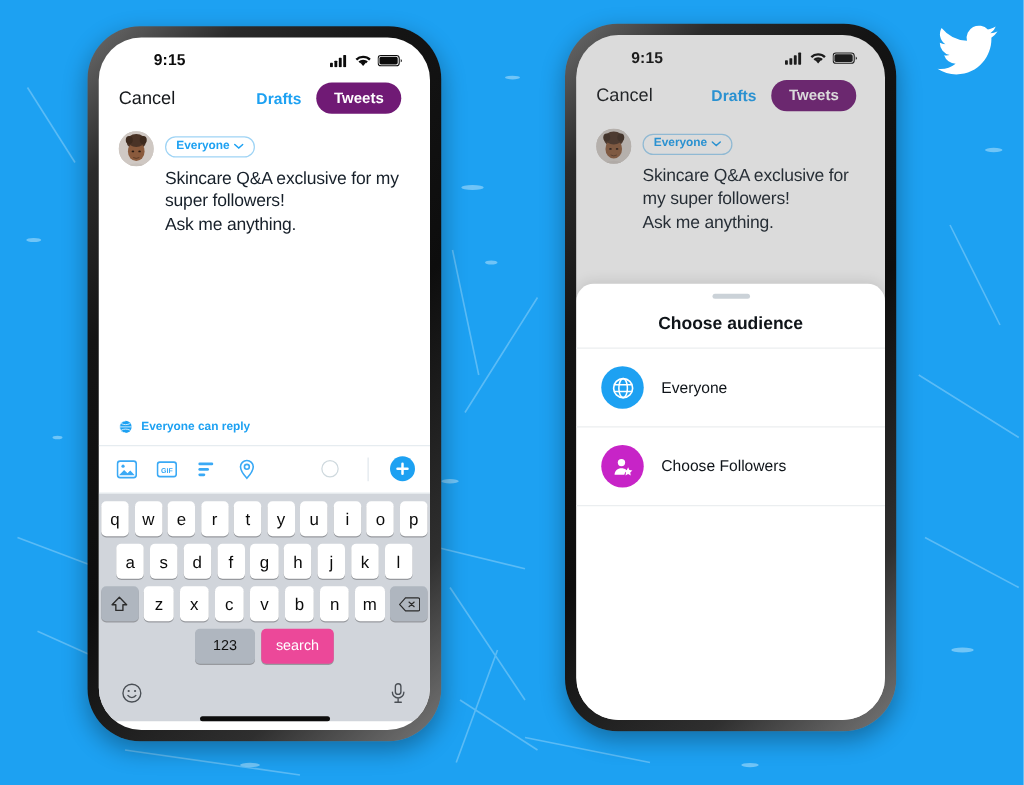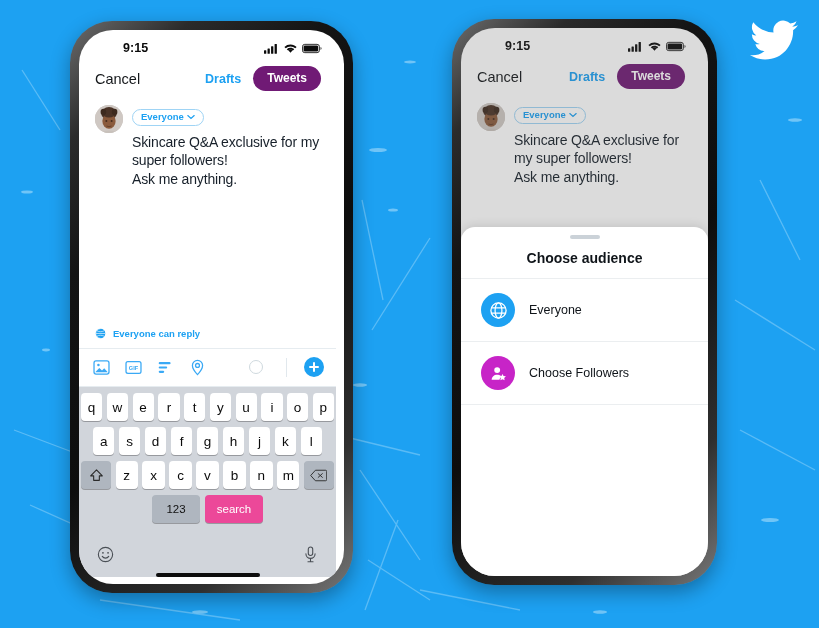--- a/index.html
+++ b/index.html
@@ -87,21 +87,21 @@
   .chev { display:block; }
   .tweet-text {
     margin-top: 7px;
     font-size: 14px; line-height: 18.5px; color: #17202A;
     white-space: pre-line;
     letter-spacing: -.15px;
   }
 
   
   .reply-row {
-    position: absolute; left: 0; right: 8px; bottom: 0;
+    position: absolute; left: 0; right: 0; bottom: 0;
   }
   .reply-notice {
     display: flex; align-items: center; gap: 7px;
     padding: 7px 16px 9px;
     border-bottom: 1px solid #E6ECF0;
   }
   .reply-notice span {
     font-size: 9.5px; font-weight: bold; color: #1DA1F2;
   }
 
@@ -135,21 +135,21 @@
   .key {
     background: #fff; border-radius: 4px;
     min-width: 21px; height: 28px;
     display: flex; align-items: center; justify-content: center;
     font-size: 13.5px; color: #0b0b0b;
     box-shadow: 0 1px 0 rgba(0,0,0,.28);
     flex: 1;
   }
   .key.fn { background: #AFB6BF; flex: 0 0 30px; }
   .key.fn svg { display:block; }
-  .kb-row.r4 { gap: 5px; padding: 0 2px; margin-bottom: 16px; }
+  .kb-row.r4 { gap: 5px; padding: 0 2px; margin-bottom: 8px; }
   .key.num { flex: 0 0 48px; background:#AFB6BF; font-size:11.5px; color:#111; }
   .key.space { flex: 1; font-size: 12px; color: #222; }
   .key.search { flex: 0 0 58px; background: #ec4899; color:#fff; font-size:11.5px; }
   .kb-bottom {
     display: flex; align-items: center; justify-content: space-between;
     padding: 4px 16px 4px;
     height: 30px;
   }
   .home-indicator {
     width: 104px; height: 4px; border-radius: 3px;

